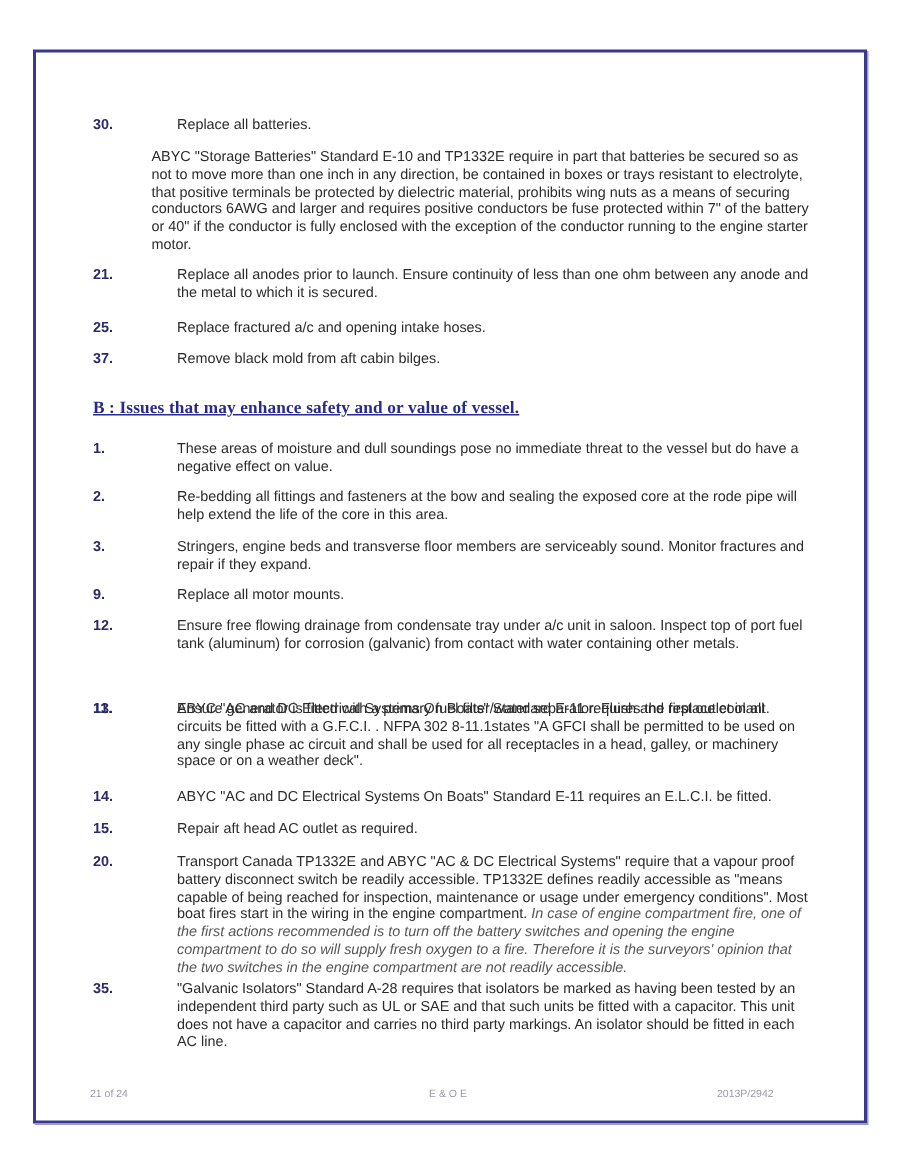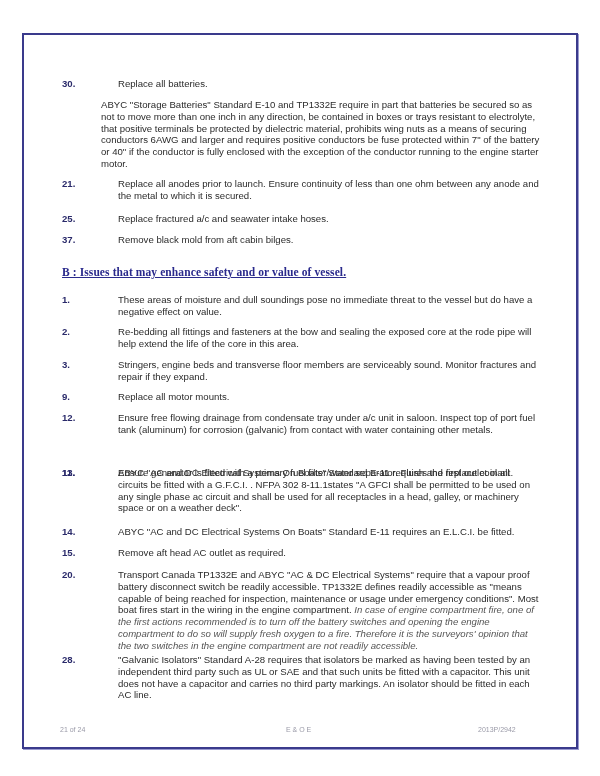--- a/index.html
+++ b/index.html
@@ -42,21 +42,21 @@
 
 <div class="para" style="top:99px">ABYC "Storage Batteries" Standard E-10 and TP1332E require in part that batteries be secured so as not to move more than one inch in any direction, be contained in boxes or trays resistant to electrolyte, that positive terminals be protected by dielectric material, prohibits wing nuts as a means of securing conductors 6AWG and larger and requires positive conductors be fuse protected within 7" of the battery or 40" if the conductor is fully enclosed with the exception of the conductor running to the engine starter motor.</div>
 
 <div class="item" style="top:178px">
   <span class="num">21.</span>
   <span class="text">Replace all anodes prior to launch. Ensure continuity of less than one ohm between any anode and the metal to which it is secured.</span>
 </div>
 
 <div class="item" style="top:213px">
   <span class="num">25.</span>
-  <span class="text">Replace fractured a/c and seawater intake hoses.</span>
+  <span class="text">Replace fractured a/c and opening intake hoses.</span>
 </div>
 
 <div class="item" style="top:234px">
   <span class="num">37.</span>
   <span class="text">Remove black mold from aft cabin bilges.</span>
 </div>
 
 <div class="heading">B :  Issues that may enhance safety and or value of vessel.</div>
 
 <div class="item" style="top:294px">
@@ -94,28 +94,28 @@
   <span class="text">ABYC "AC and DC Electrical Systems On Boats" Standard E-11 requires the first outlet in all circuits be fitted with a G.F.C.I. .  NFPA 302  8-11.1states  "A GFCI shall be permitted to be used on any single phase ac circuit and shall be used for all receptacles in a head, galley, or machinery space or on a weather deck".</span>
 </div>
 
 <div class="item" style="top:526px">
   <span class="num">14.</span>
   <span class="text">ABYC "AC and DC Electrical Systems On Boats" Standard E-11 requires an E.L.C.I. be fitted.</span>
 </div>
 
 <div class="item" style="top:547px">
   <span class="num">15.</span>
-  <span class="text">Remove aft head AC outlet as required.</span>
+  <span class="text">Repair aft head AC outlet as required.</span>
 </div>
 
 <div class="item" style="top:569px">
   <span class="num">20.</span>
   <span class="text"><span>Transport Canada TP1332E and ABYC "AC &amp; DC Electrical Systems" require that a vapour proof battery disconnect switch be readily accessible.  TP1332E defines readily accessible as "means capable of being reached for inspection, maintenance or usage under emergency conditions". Most boat fires start in the wiring in the engine compartment. </span><span class="it">In case of engine compartment fire, one of the first actions recommended is to turn off the battery switches and opening the engine compartment to do so will supply fresh oxygen to a fire. Therefore it is the surveyors' opinion that the two switches in the engine compartment are not readily accessible.</span></span>
 </div>
 
 <div class="item" style="top:654px">
-  <span class="num">28.</span>
+  <span class="num">35.</span>
   <span class="text"> "Galvanic Isolators" Standard A-28 requires that isolators be marked as having been tested by an independent third party such as UL or SAE and that such units be fitted with a capacitor. This unit does not have a capacitor and carries no third party markings. An isolator should be fitted in each AC line.</span>
 </div>
 
 <div class="footer" style="left:60px">21 of 24</div>
 <div class="footer" style="left:286px">E &amp; O E</div>
 <div class="footer" style="left:478px">2013P/2942</div>
 
 </body></html>

